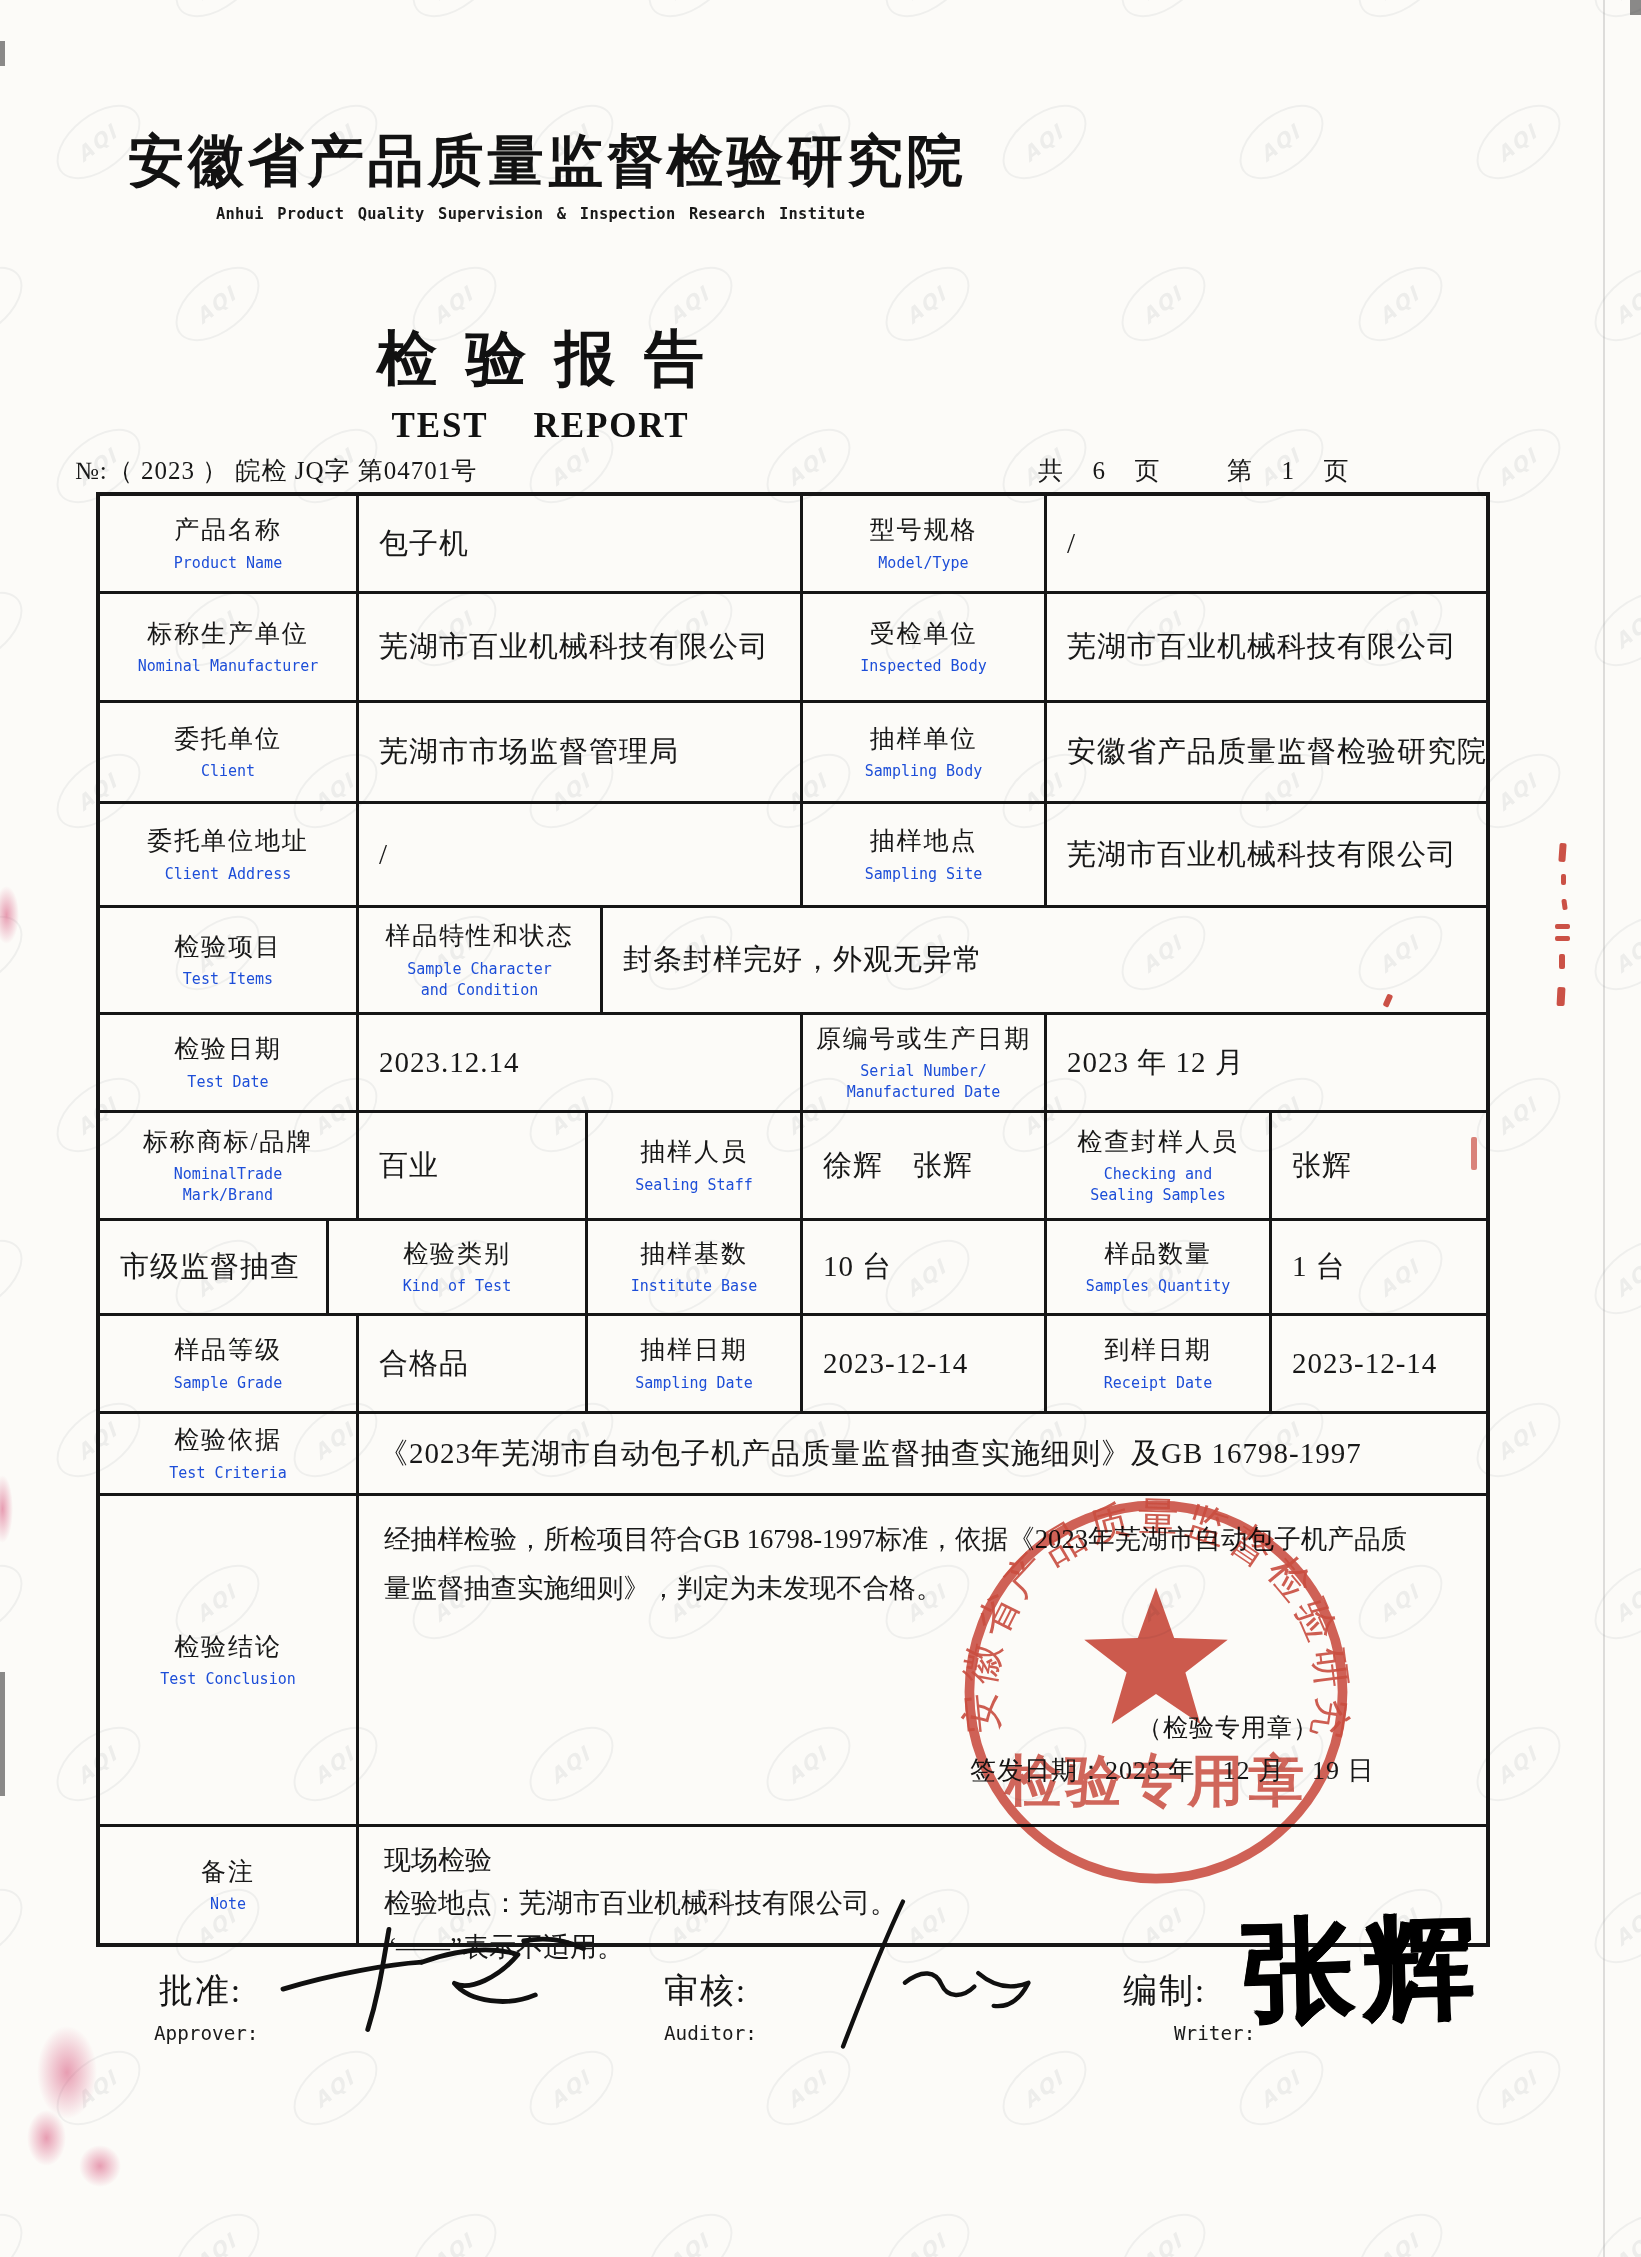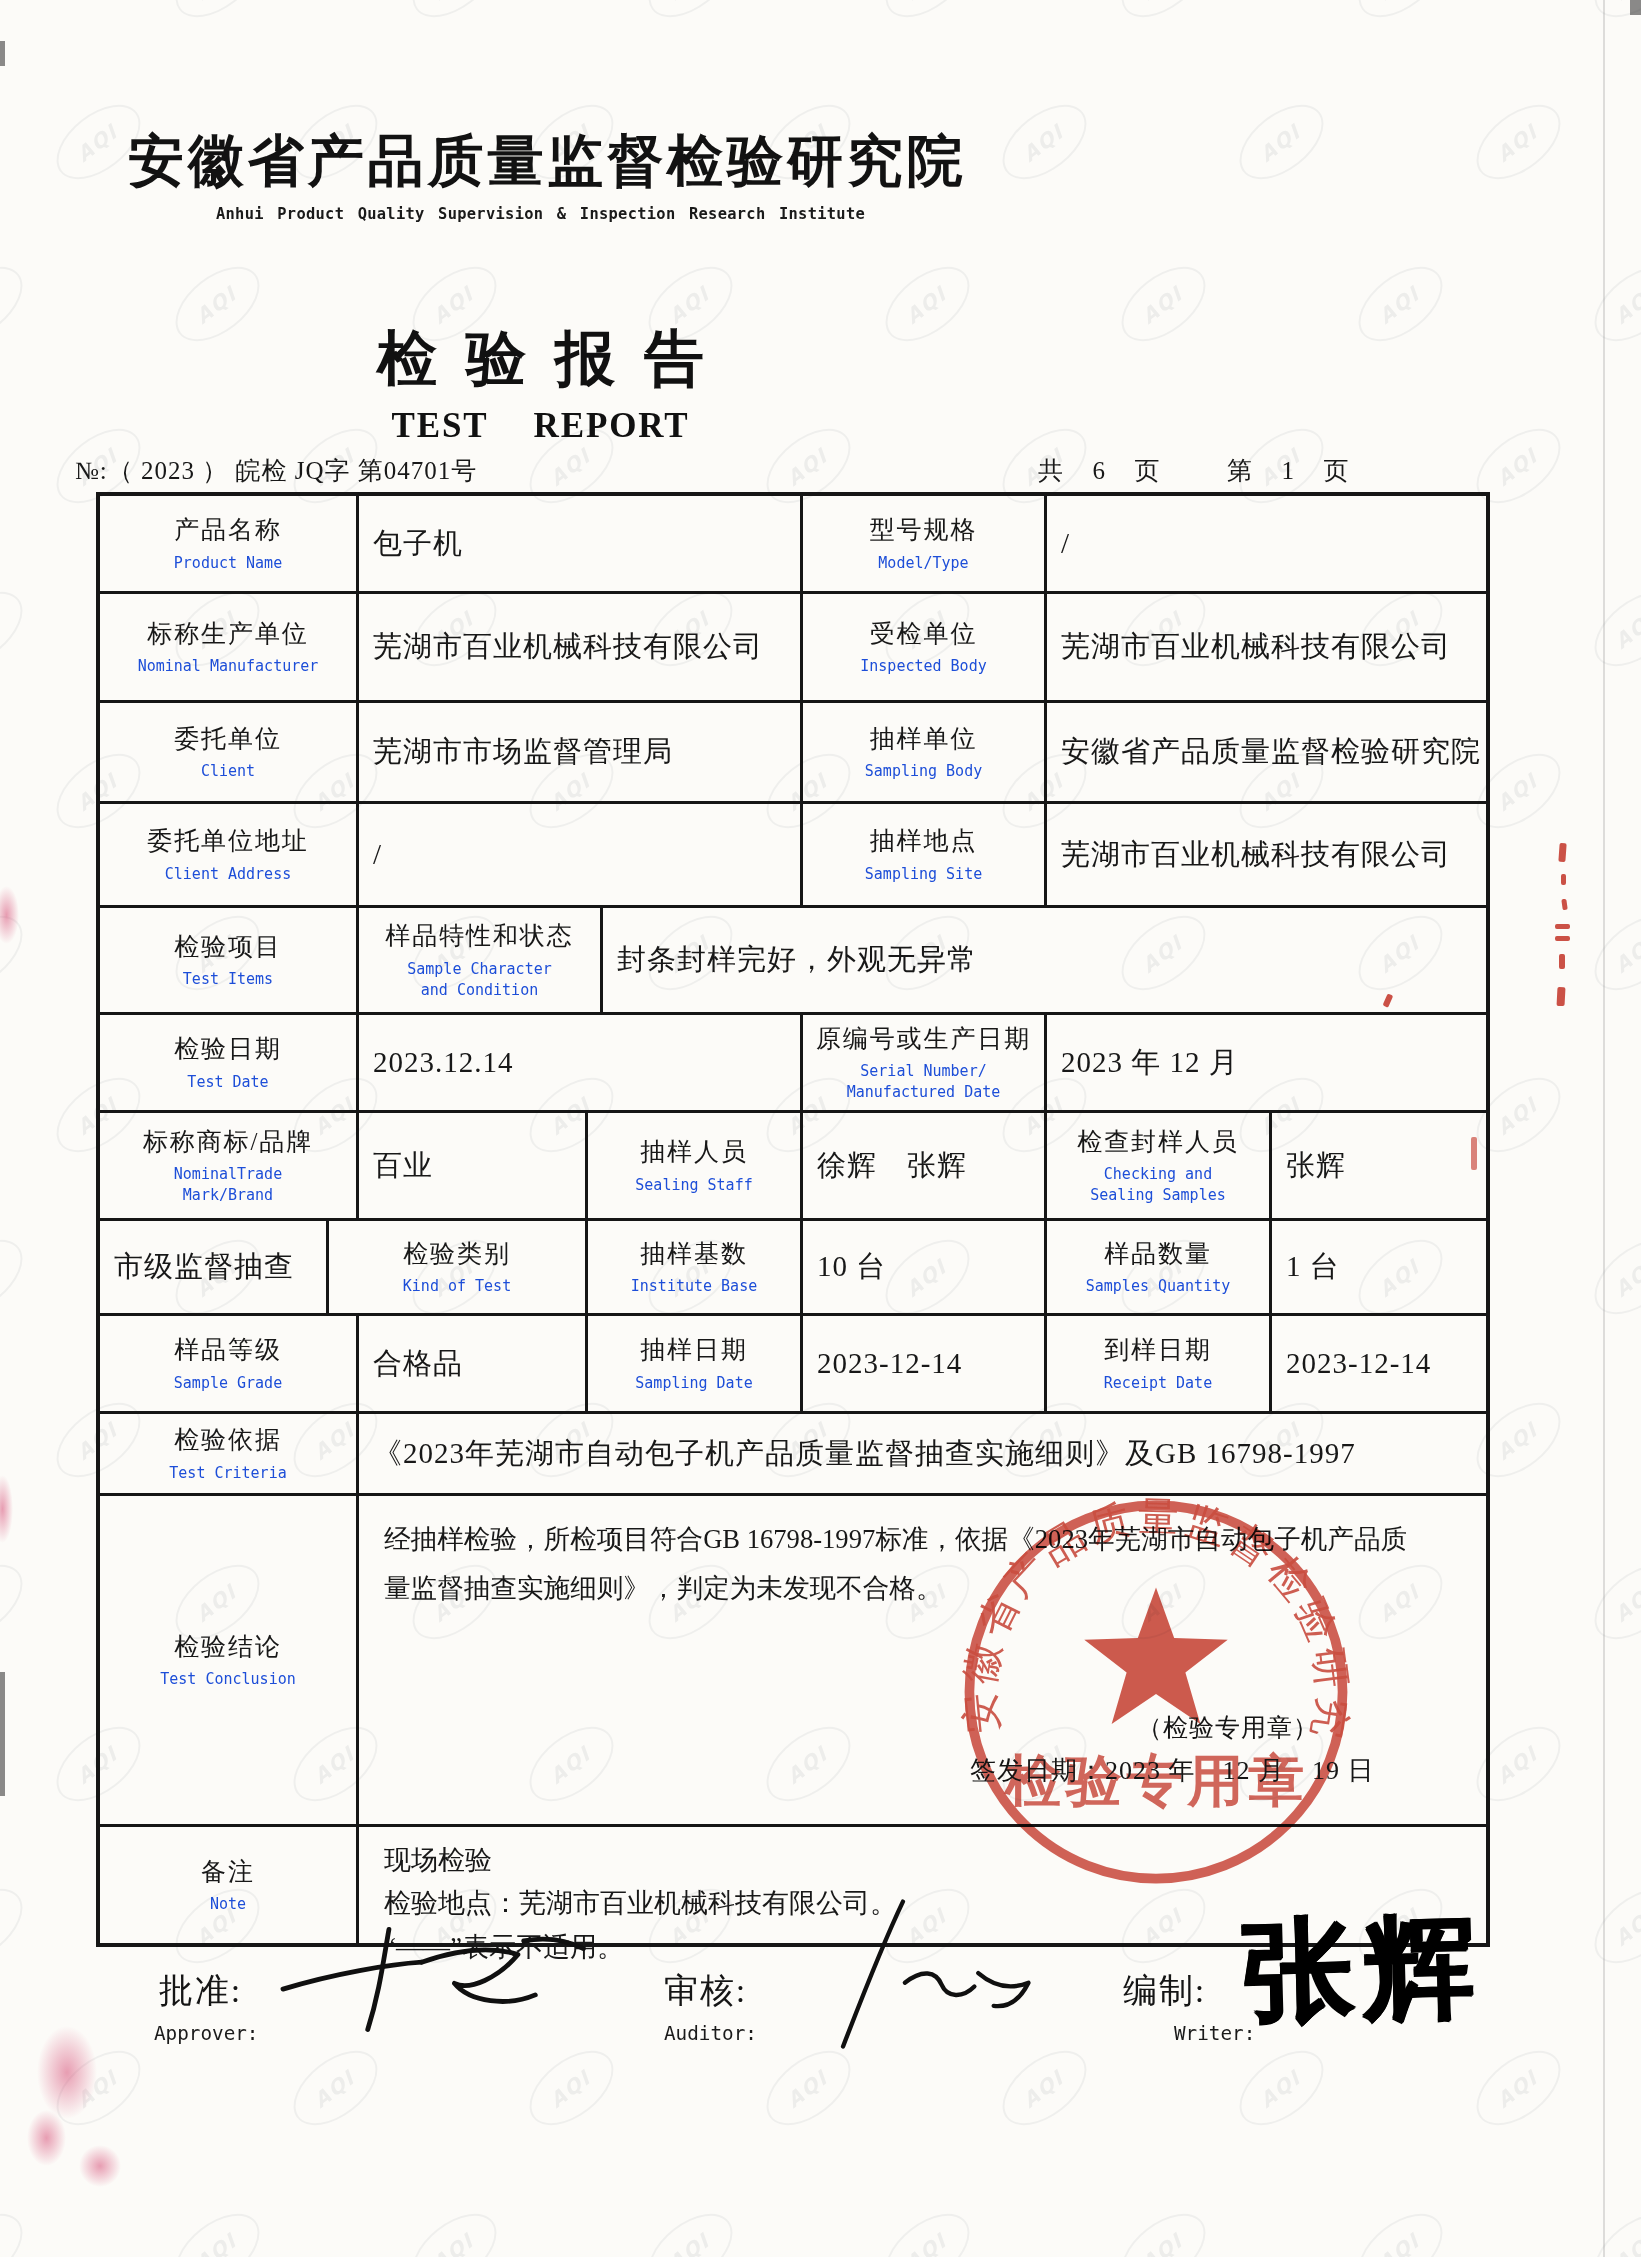--- a/index.html
+++ b/index.html
@@ -28,21 +28,21 @@
   .pg-line span{letter-spacing:11.6px;white-space:nowrap;}
   
   .report-table{position:absolute;left:70px;top:492px;width:1386px;border:4.8px solid #161616;box-sizing:content-box;background:transparent;margin-left:26px;}
   .t-row{display:flex;border-bottom:3.9px solid #161616;box-sizing:border-box;}
   .t-row:last-child{border-bottom:none;}
   .t-cell{border-right:3.9px solid #161616;box-sizing:border-box;position:relative;overflow:visible;}
   .t-cell:last-child{border-right:none;flex:1 1 auto !important;}
   .t-cell.label{display:flex;flex-direction:column;align-items:center;justify-content:center;gap:6.8px;text-align:center;}
   .t-cell.label .cn{font-size:25px;letter-spacing:1.9px;white-space:nowrap;}
   .t-cell.label .en{font:15px "DejaVu Sans Mono", monospace;color:#1d4ed8;white-space:pre-line;line-height:1.4;}
-  .t-cell.value{display:flex;align-items:center;padding-left:14px;text-align:center;}
+  .t-cell.value{display:flex;align-items:center;padding-left:20px;text-align:center;}
   .t-cell.value .val{font-size:29px;letter-spacing:1px;white-space:nowrap;}
   .t-cell.para{display:block;}
   .t-cell.conclusion{padding:19.3px 0 0 25px;}
   .t-cell.conclusion .pline{font-size:26.6px;line-height:1.85;white-space:nowrap;}
   .t-cell.note{padding:11.6px 0 0 25px;}
   .t-cell.note .pline{font-size:27px;line-height:1.62;white-space:nowrap;}
   
   .stamp{position:absolute;left:953px;top:1489px;width:406px;height:406px;opacity:.9;mix-blend-mode:multiply;}
   .st-ring{fill:none;stroke:#c6392b;stroke-width:10;opacity:.88;}
   .st-star{fill:#c6392b;opacity:.92;}

